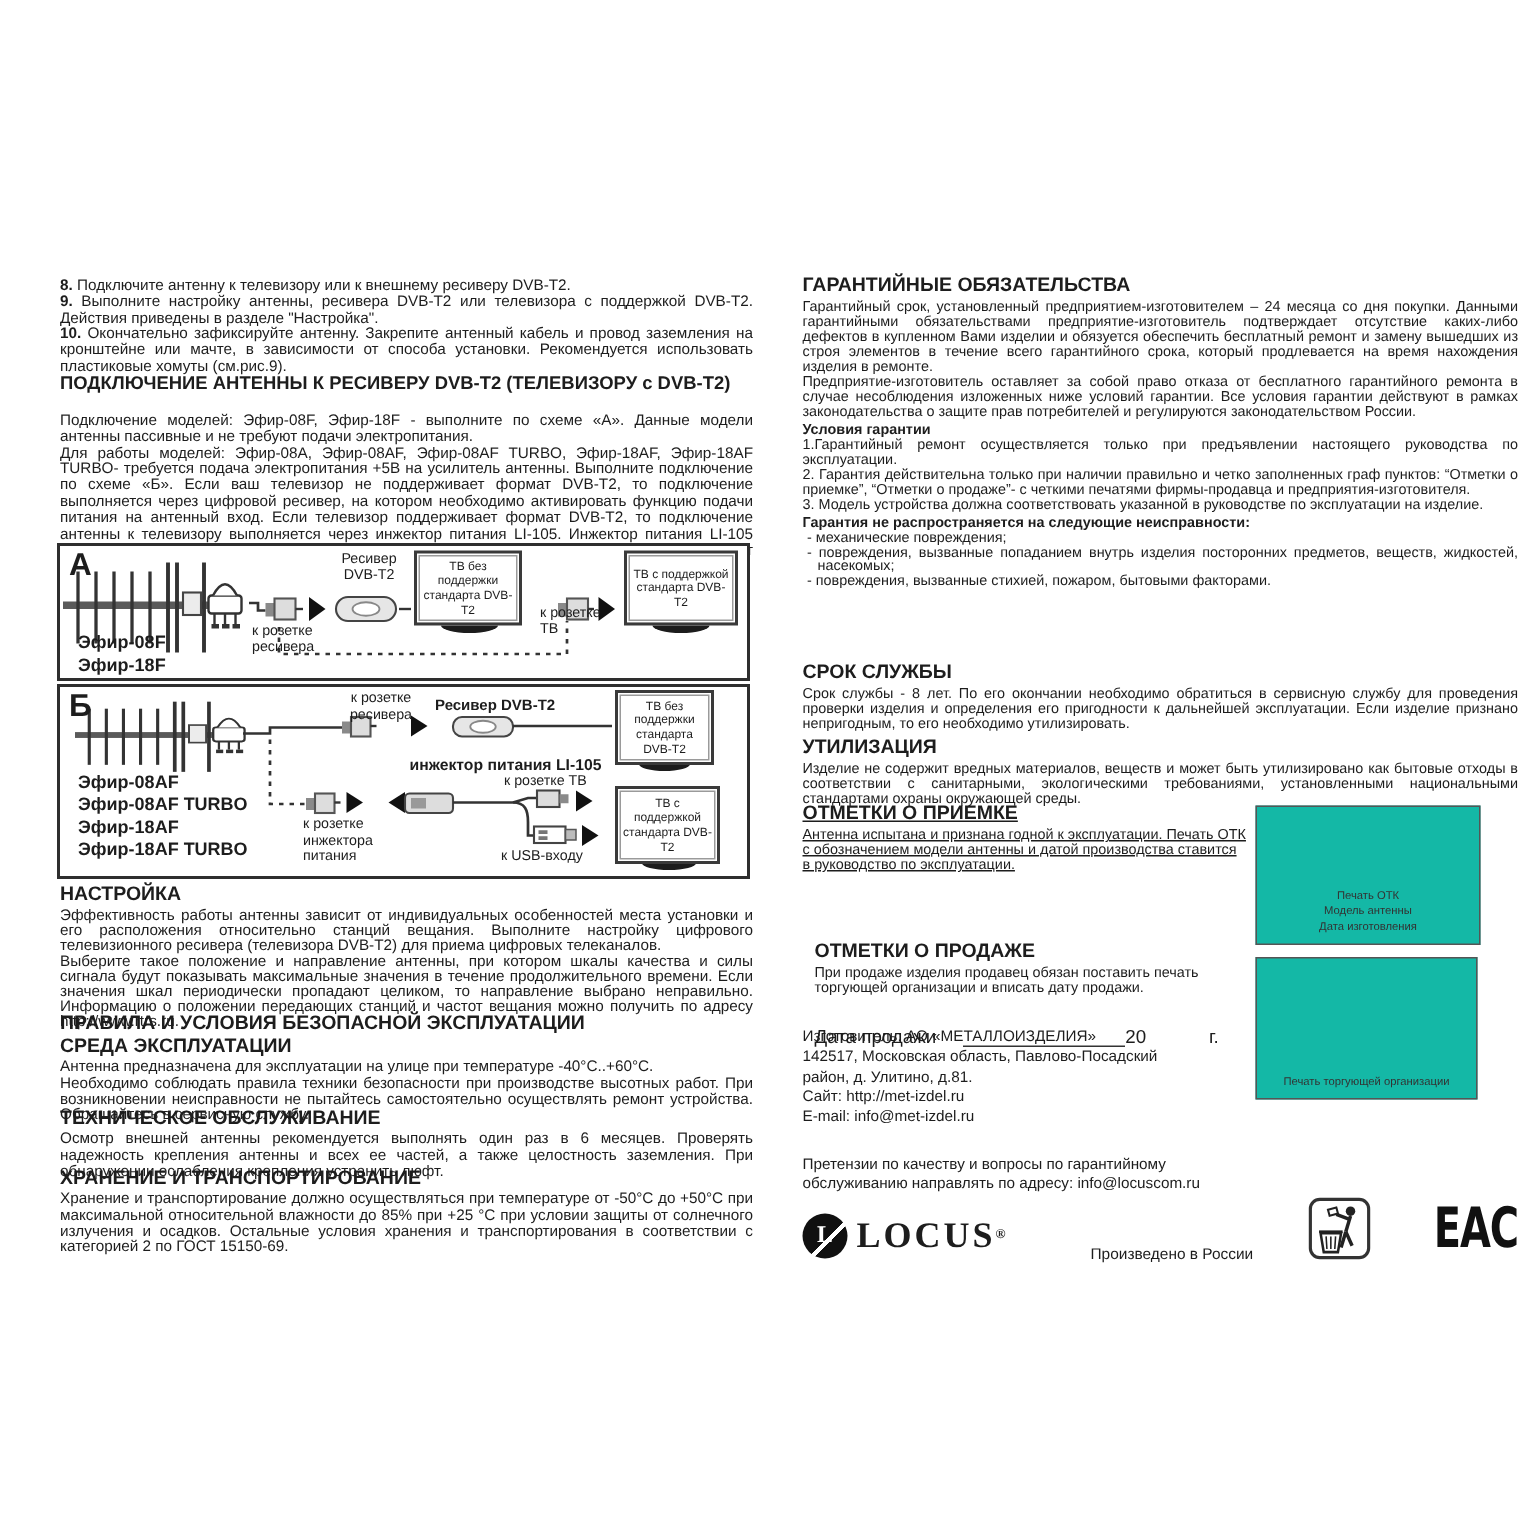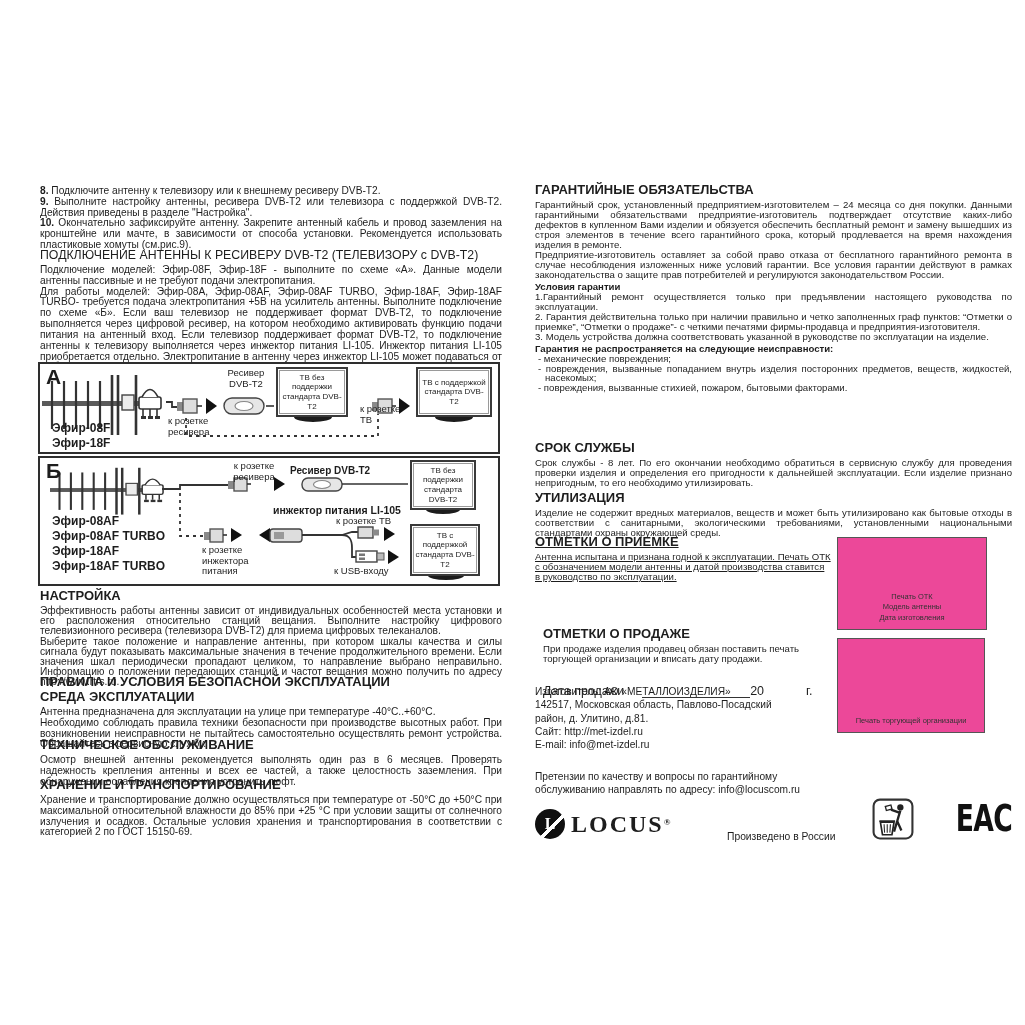--- a/index.html
+++ b/index.html
@@ -5,21 +5,21 @@
   html,body{margin:0;padding:0;background:#e8e8e8;}
   .page{position:relative;width:1025px;height:1025px;background:#ffffff;margin:0 auto;
         font-family:"Liberation Sans",sans-serif;color:#1d1d1d;overflow:hidden;}
   
   .col-left{position:absolute;left:40px;top:186px;width:462px;height:680px;}
   .col-right{position:absolute;left:535px;top:182px;width:477px;height:700px;}
   .sec{position:absolute;left:0;right:0;}
   
   .col-left .para{font-size:10.2px;line-height:1.06;text-align:justify;}
   .col-right .para{font-size:9.6px;line-height:1.04;text-align:justify;}
-  .h1{font-size:12.3px;font-weight:normal;margin:0 0 3px 0;}
+  .h1{font-size:12.3px;font-weight:bold;margin:0 0 14px 0;}
   .h2{font-size:13px;font-weight:bold;margin:0 0 3px 0;}
   .h2.tight{margin:0;}
   .subhead{font-weight:bold;margin-top:2px;}
   .dash{padding-left:10px;text-indent:-7px;text-align:left;}
   
   .diagram{position:absolute;left:-2px;width:458px;border:2px solid #2e2e2e;background:#fff;}
   .dg-a{top:176px;height:88px;}
   .dg-b{top:270px;height:126px;}
   .diagram svg.wire{position:absolute;left:0;top:0;}
   .dglabel{position:absolute;font-size:9.5px;line-height:1.12;}
@@ -27,21 +27,21 @@
   .models{position:absolute;font-size:12px;font-weight:bold;line-height:1.25;}
   .tv{position:absolute;border:2px solid #3a3a3a;background:#fff;display:flex;align-items:center;justify-content:center;
       text-align:center;font-size:8px;line-height:1.2;padding:2px;box-sizing:border-box;
       box-shadow:inset 0 0 0 1px #fff, inset 0 0 0 2px #9a9a9a;}
   .stand{position:absolute;background:#1c1c1c;border-radius:50%;}
   .bold{font-weight:bold;}
   .center{text-align:center;}
   
   .stamp{position:absolute;border:1.5px solid #555;box-sizing:border-box;display:flex;flex-direction:column;
          justify-content:flex-end;align-items:center;padding-bottom:6px;font-size:7.5px;color:#333;
-         text-align:center;line-height:1.4;background:#ec4899;}
+         text-align:center;line-height:1.4;background:#14b8a6;}
   .stamp1{left:302px;top:355px;width:150px;height:93px;}
   .stamp2{left:302px;top:456px;width:148px;height:95px;}
   .sec-accept{top:352px;width:296px;text-decoration:underline;}
   .sec-sale{top:444px;left:8px;width:292px;}
   .dateline{margin-top:20px;display:flex;align-items:flex-end;font-size:12.5px;}
   .date-underline{display:inline-block;width:108px;border-bottom:1.5px solid #333;margin-left:18px;height:12px;}
   .date-year{}
   .date-suffix{margin-left:42px;}
   .manufacturer{top:503px;width:320px;font-size:10.2px;line-height:1.3;}
   .claims{top:588px;width:310px;font-size:10.2px;line-height:1.3;}

